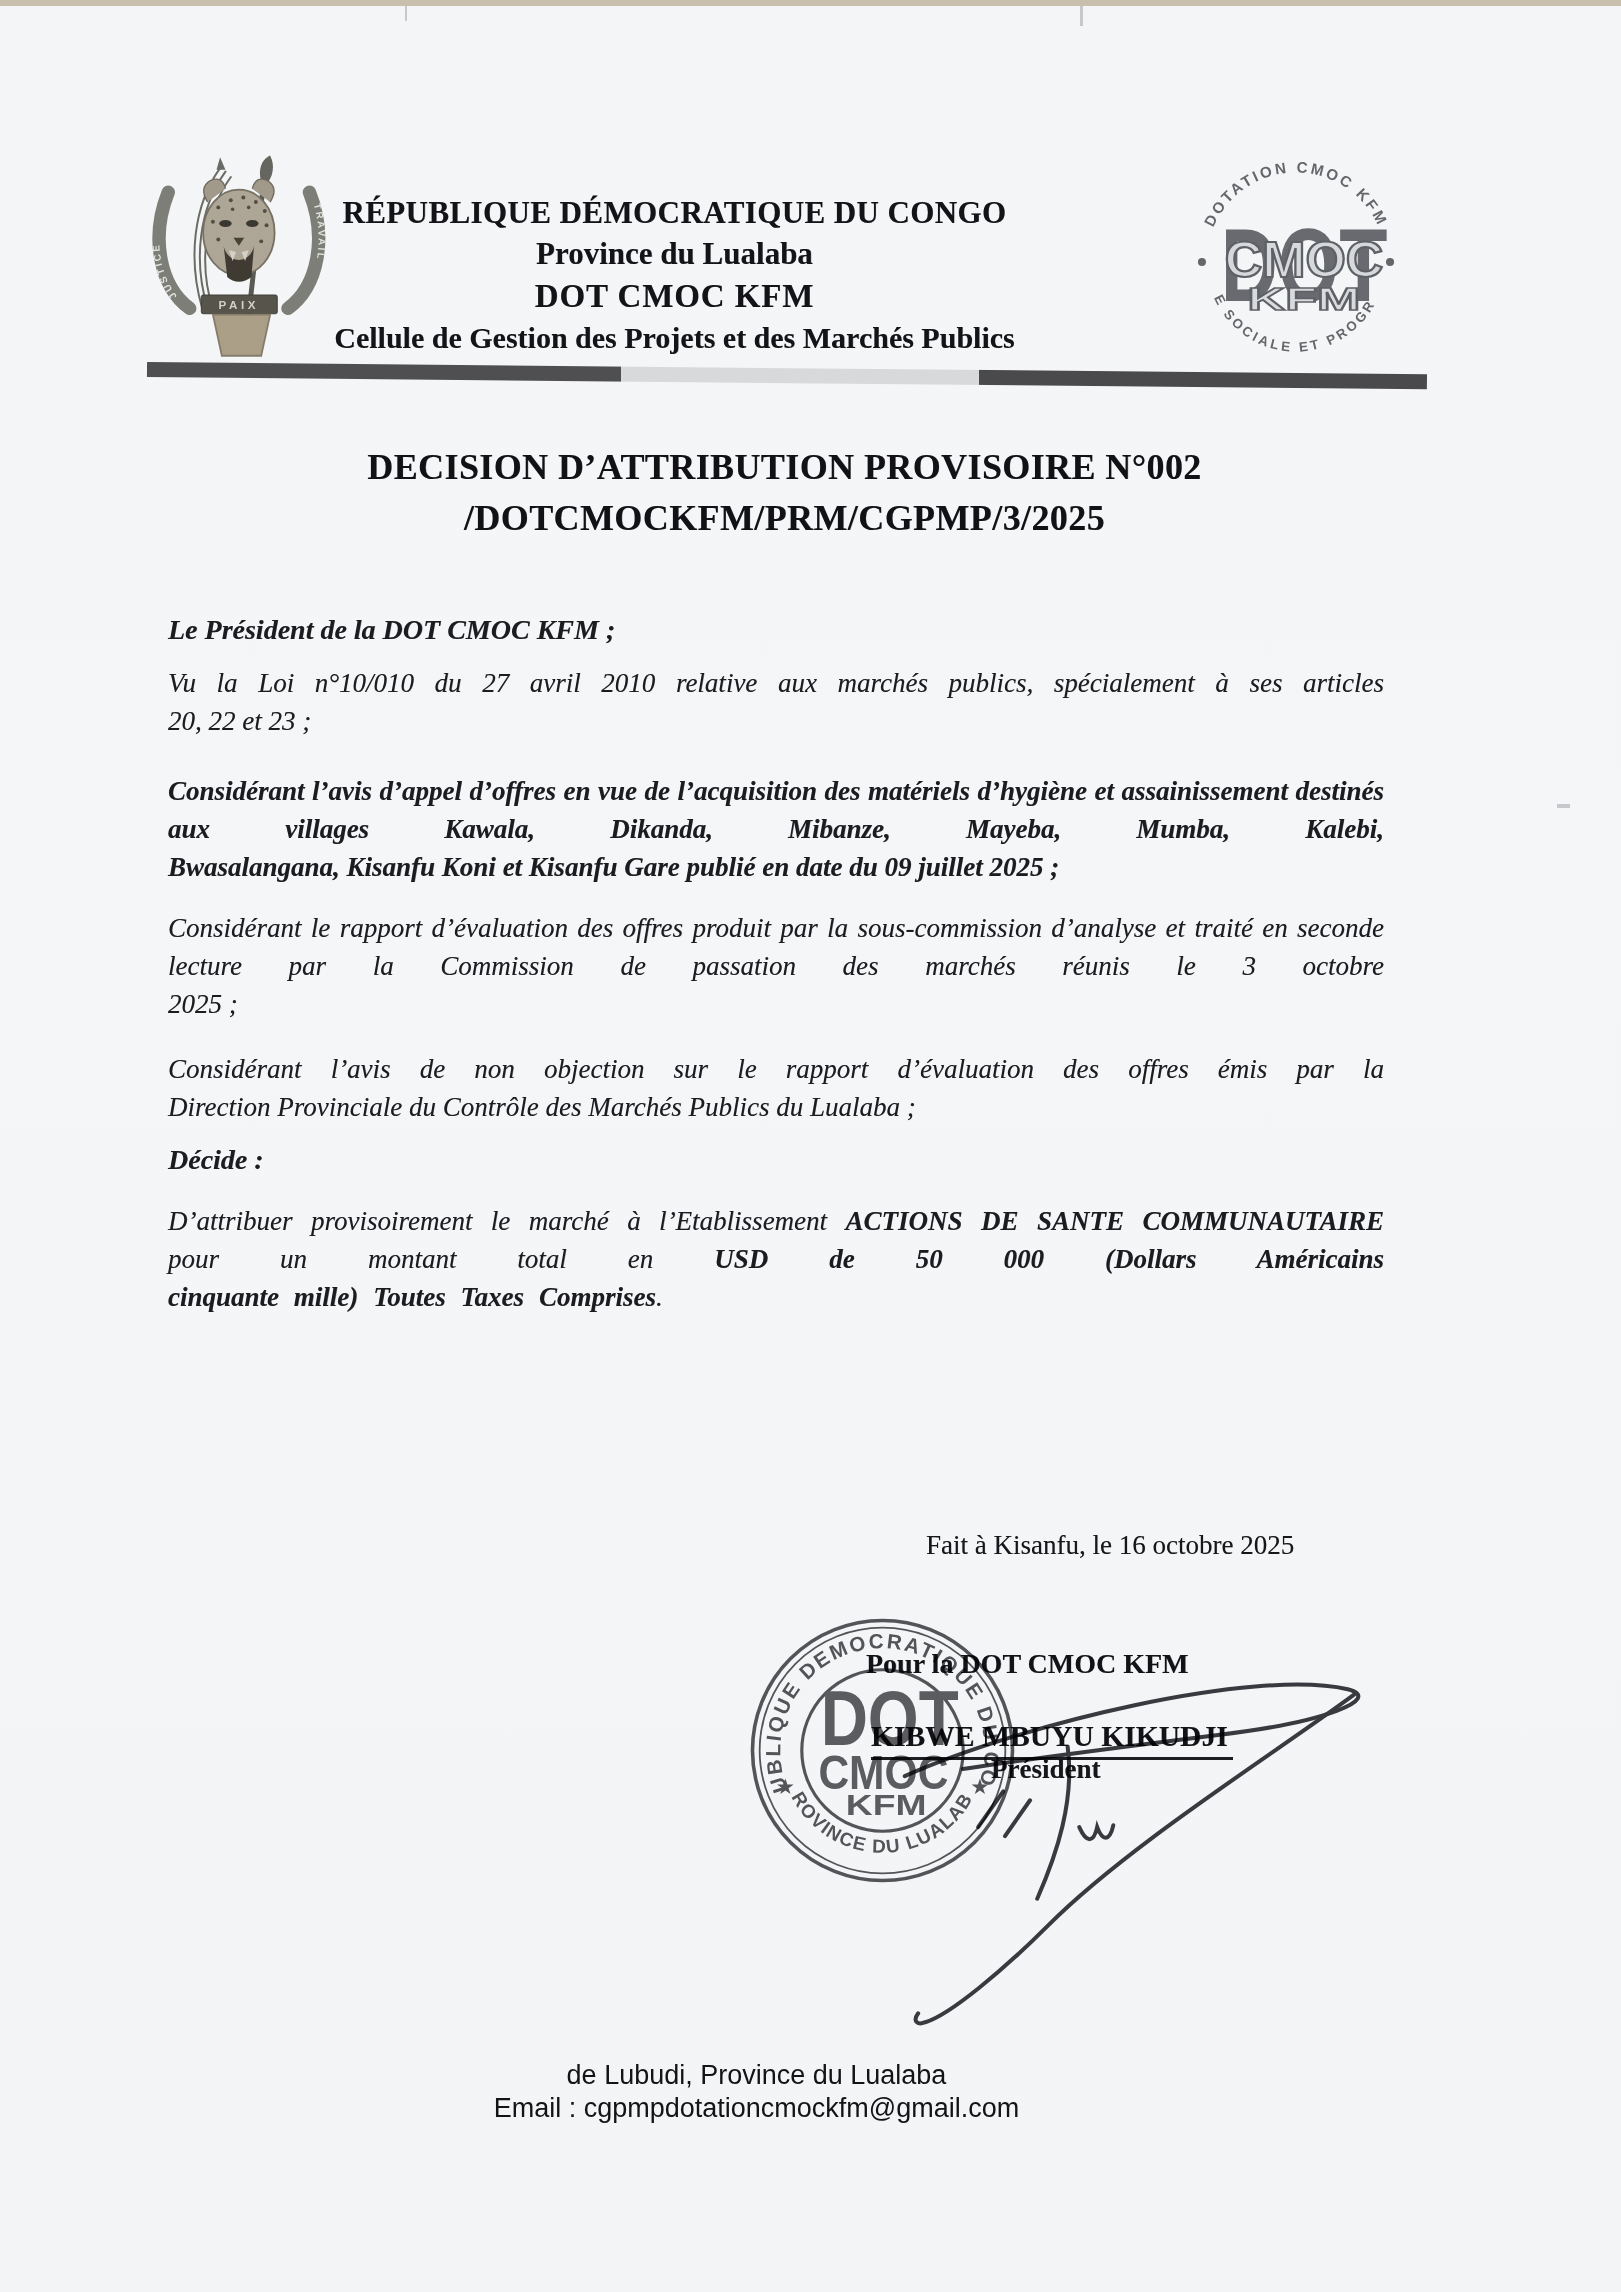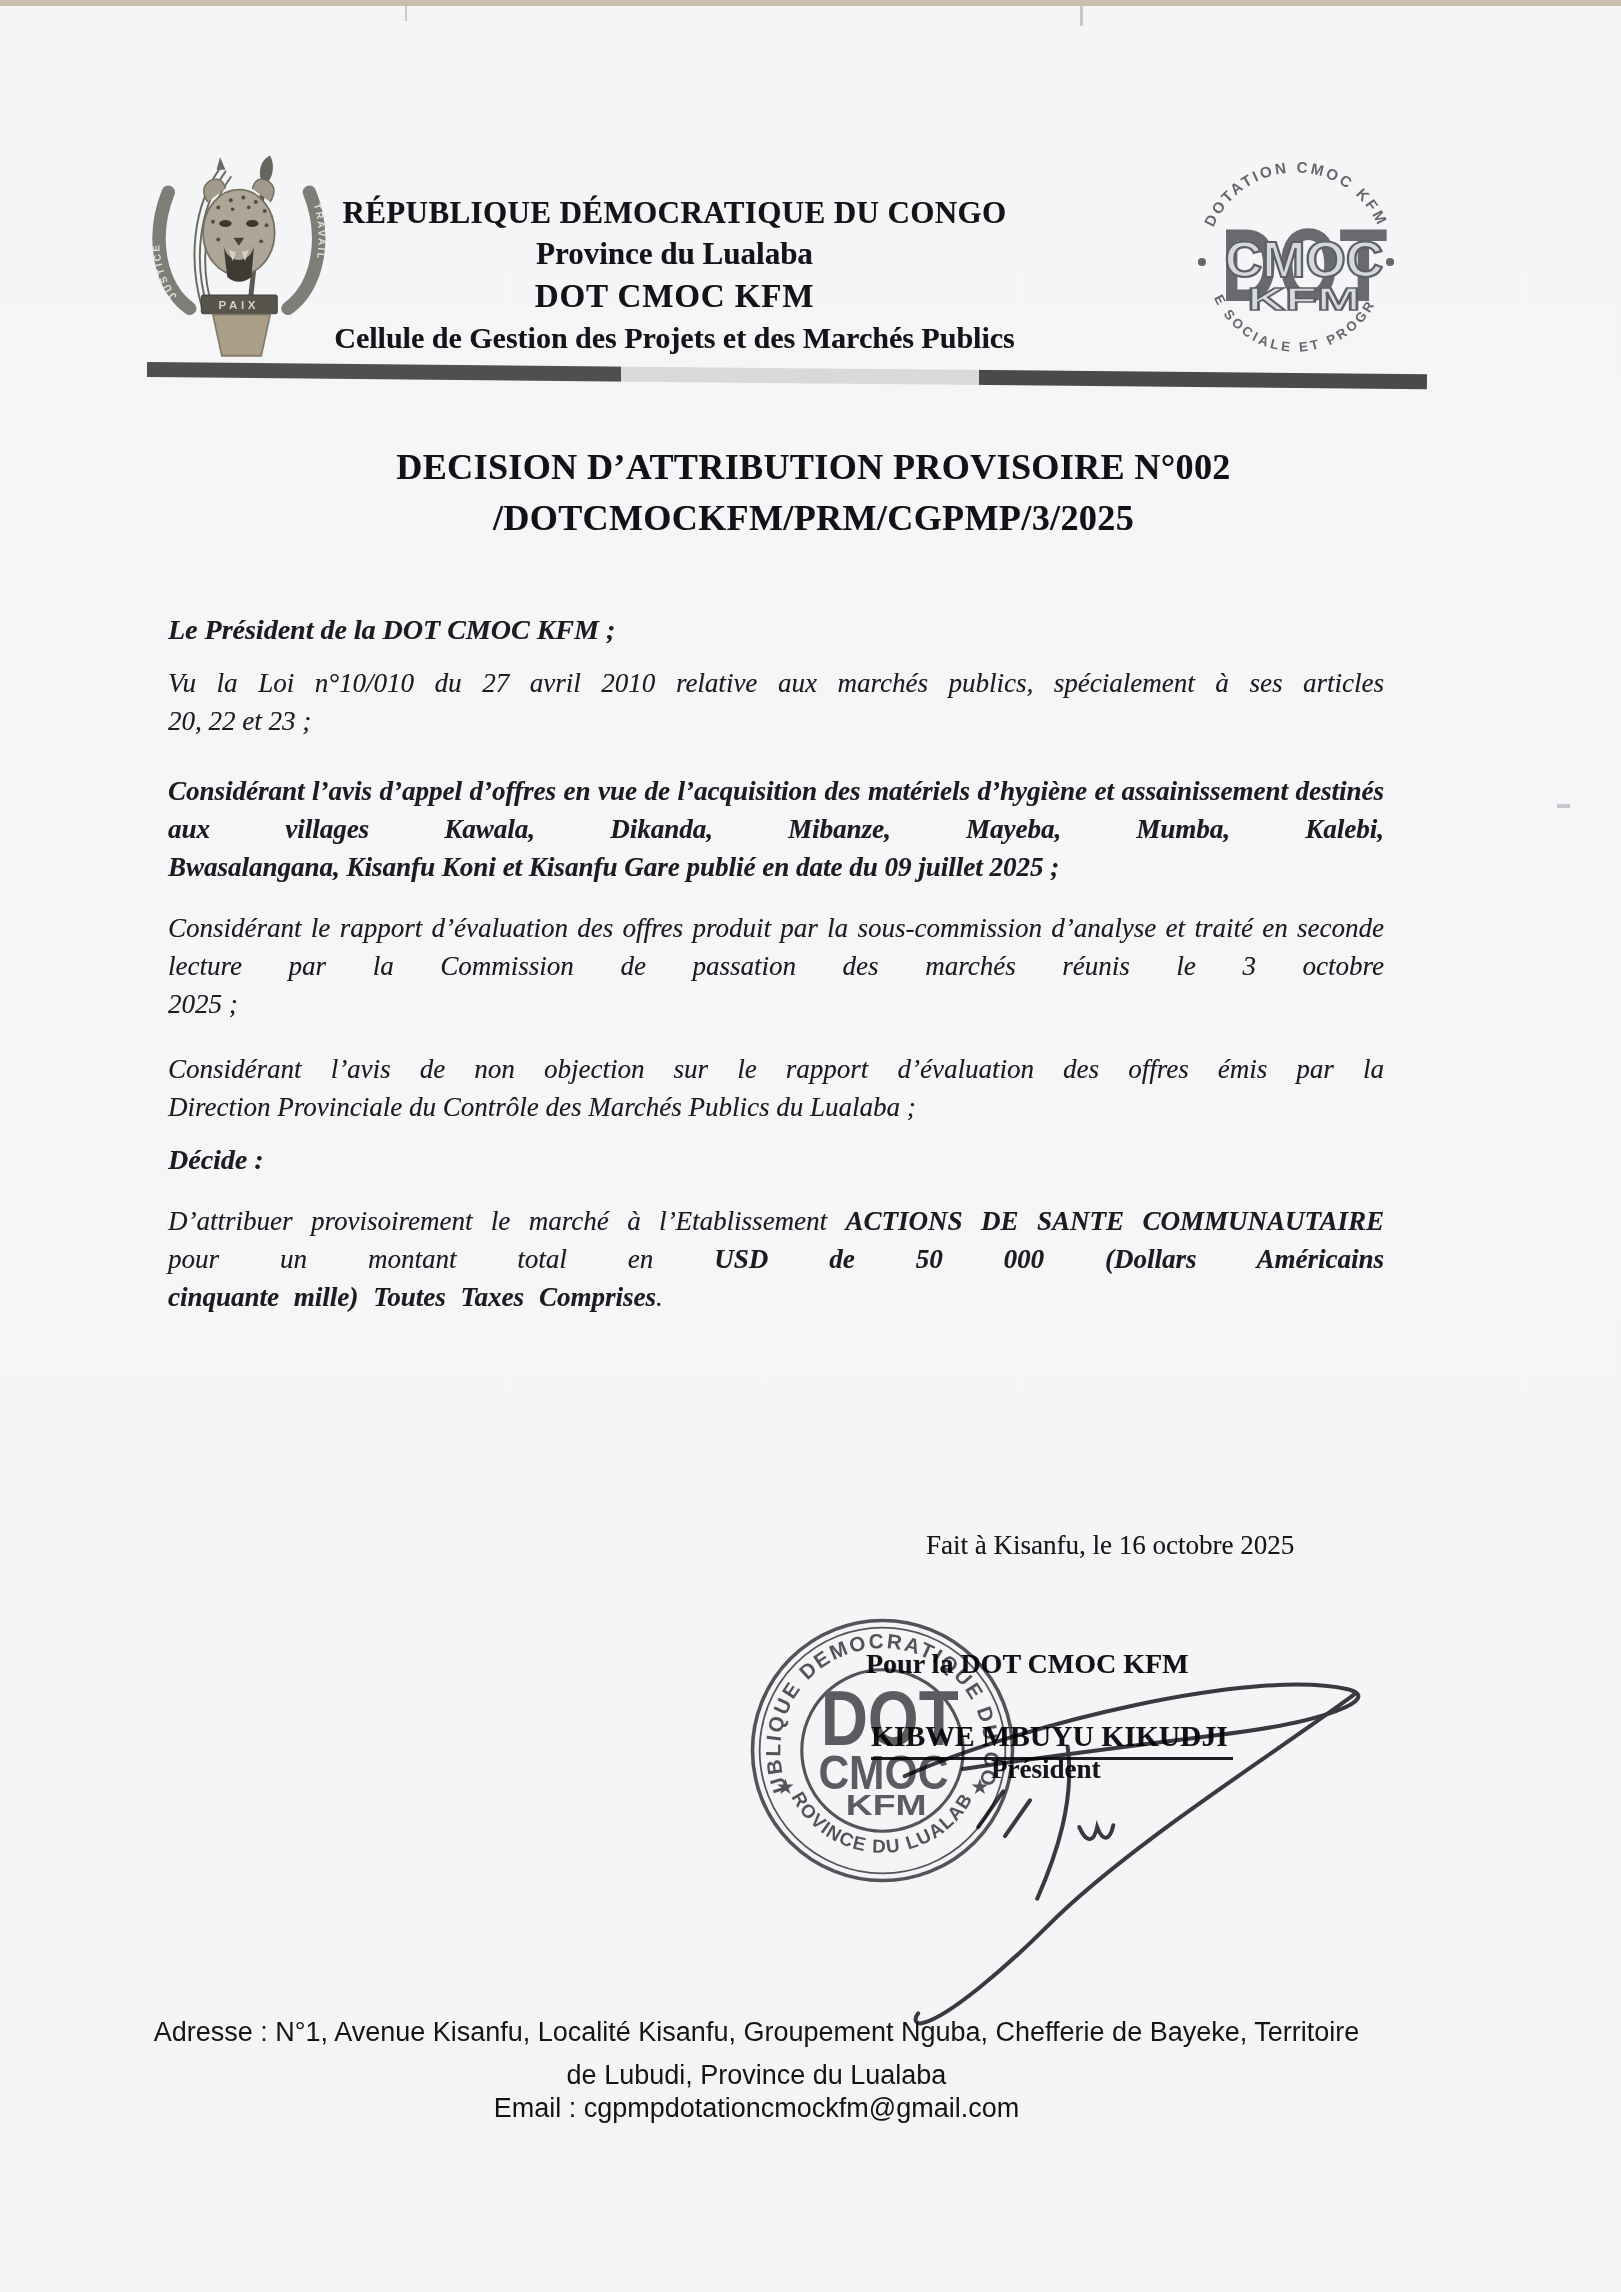--- a/index.html
+++ b/index.html
@@ -18,21 +18,21 @@
   .hdr-l{position:absolute;left:0;width:100%;}
   .hdr-l1{top:195px;font-size:31px;letter-spacing:0.4px;}
   .hdr-l2{top:236px;font-size:31px;}
   .hdr-l3{top:278px;font-size:33px;letter-spacing:0.9px;}
   .hdr-l4{top:321px;font-size:30px;}
   .rule{position:absolute;left:147px;top:362px;width:1280px;height:15px;
     background:linear-gradient(to right,#4f4f52 0%,#4f4f52 37%,#d7d9db 37%,#d7d9db 65%,#4a4a4d 65%,#4a4a4d 100%);
     transform:rotate(.55deg);transform-origin:left center;}
   
   .doc-title{position:absolute;left:0;top:442px;width:1569px;text-align:center;
-    font-weight:bold;font-size:36px;color:#121216;letter-spacing:0.4px;line-height:51px;padding-left:29px;}
+    font-weight:bold;font-size:36px;color:#121216;letter-spacing:0.4px;line-height:51px;}
   
   .content{position:absolute;left:168px;top:611px;width:1216px;font-style:italic;font-size:27px;line-height:38px;color:#1b1b20;}
   .salut{font-weight:bold;font-size:28px;margin:0 0 0 0;}
   .par{margin-top:15px;}
   .par-main{display:block;text-align:justify;text-align-last:justify;}
   .par-tail{display:block;text-align:left;}
   .mt24{margin-top:21.5px;} .mt36{margin-top:32px;font-weight:bold;} .mt26{margin-top:23px;}
   .mt30{margin-top:27px;} .mt32{}
   .decide-h{font-weight:bold;font-size:28px;}
   .decide-par{word-spacing:.3em;}
@@ -213,18 +213,17 @@
     <g fill="none" stroke="#2b2b30" stroke-width="4.5" stroke-linecap="round">
       <path d="M 50 133 C 180 75, 440 12, 545 36 C 585 46, 520 73, 400 87 C 320 97, 200 112, 115 125"></path>
       <path d="M 552 42 C 460 110, 300 210, 210 300 C 160 350, 100 400, 73 408 c -10 4, -14 -2, -8 -10"></path>
       <path d="M 232 100 C 240 160, 220 220, 198 270"></path>
       <path d="M 160 150 l -28 40"></path>
       <path d="M 190 160 l -28 40"></path>
       <path d="M 245 190 c 8 18, 16 18, 20 0 c 6 16, 14 16, 18 -2"></path>
     </g>
   </svg>
 
-  <div class="footer f1">Adresse : N°1, Avenue Kisanfu, Localité Kisanfu, Groupement Nguba, Chefferie de Bayeke, Territoire</div>
   <div class="footer f2">de Lubudi, Province du Lualaba</div>
   <div class="footer f3">Email : cgpmpdotationcmockfm@gmail.com</div>
 
 </div>
 
 
 </body></html>

